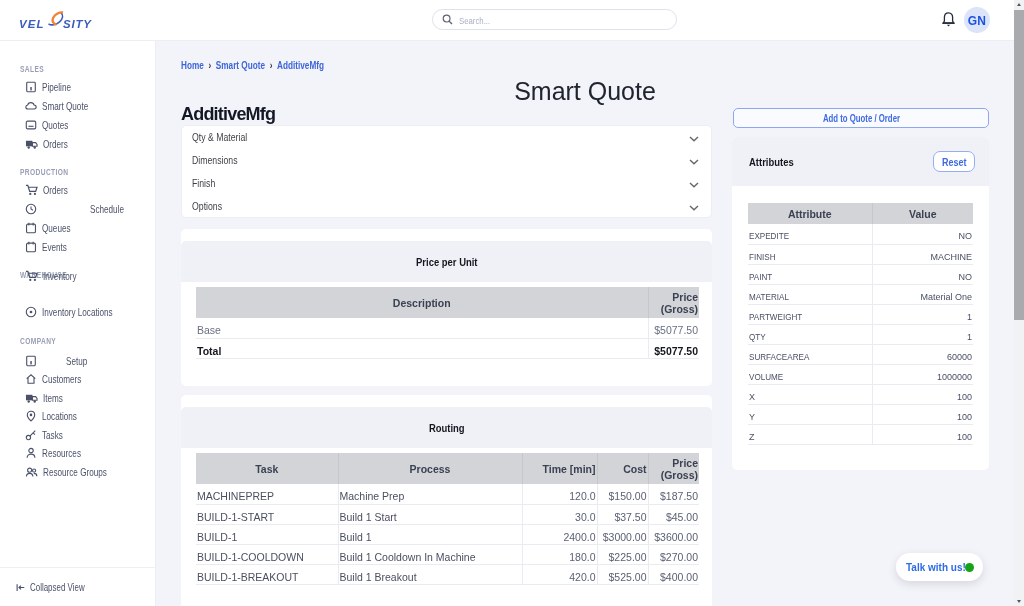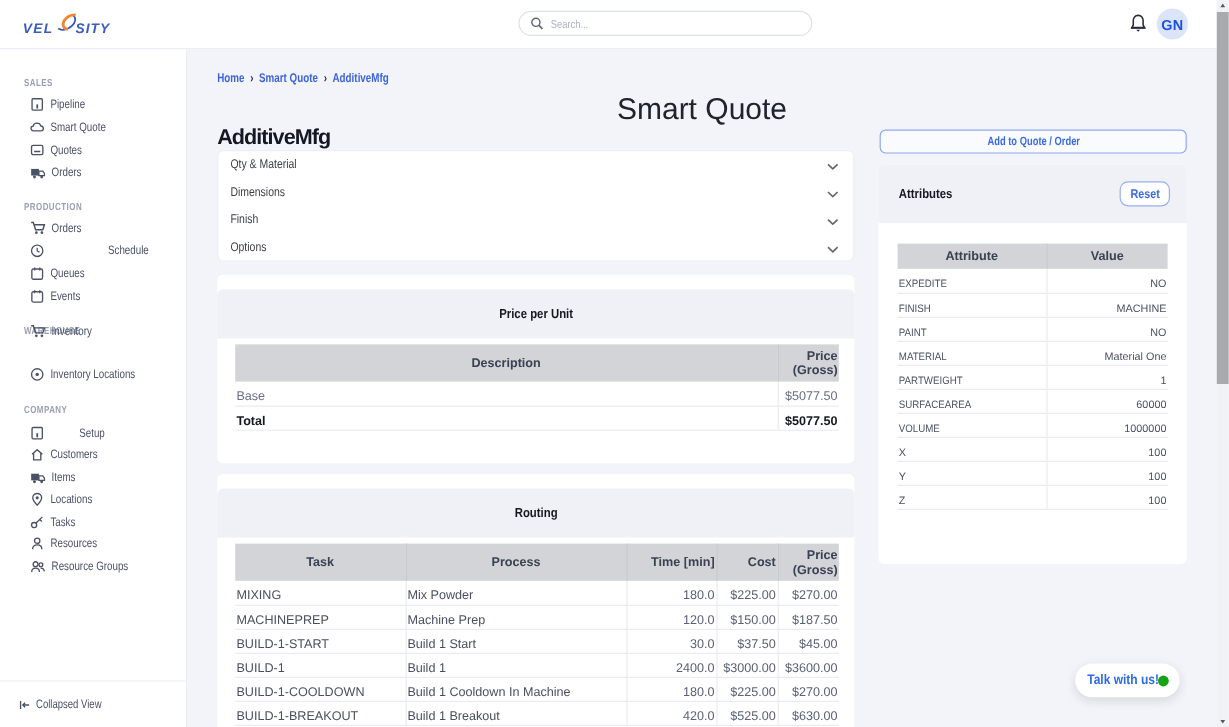--- a/index.html
+++ b/index.html
@@ -325,27 +325,20 @@
       </colgroup>
     <tbody>
         <tr>
           <th>Task</th>
           <th>Process</th>
           <th class="rt">Time [min]</th>
           <th class="rt">Cost</th>
           <th class="rt">Price (Gross)</th>
         </tr>
     <tr>
-          <td>MIXING</td>
-          <td>Mix Powder</td>
-          <td class="rt">180.0</td>
-          <td class="rt">$225.00</td>
-          <td class="rt">$270.00</td>
-        </tr>
-    <tr>
           <td>MACHINEPREP</td>
           <td>Machine Prep</td>
           <td class="rt">120.0</td>
           <td class="rt">$150.00</td>
           <td class="rt">$187.50</td>
         </tr>
     <tr>
           <td>BUILD-1-START</td>
           <td>Build 1 Start</td>
           <td class="rt">30.0</td>
@@ -364,21 +357,21 @@
           <td>Build 1 Cooldown In Machine</td>
           <td class="rt">180.0</td>
           <td class="rt">$225.00</td>
           <td class="rt">$270.00</td>
         </tr>
     <tr>
           <td>BUILD-1-BREAKOUT</td>
           <td>Build 1 Breakout</td>
           <td class="rt">420.0</td>
           <td class="rt">$525.00</td>
-          <td class="rt">$630.00</td>
+          <td class="rt">$400.00</td>
         </tr>
   </tbody>
     </table>
 </div>
 
 <div id="addbtn" class="abs"><span style="display:inline-block;transform:scaleX(0.78);transform-origin:50% 50%;">Add to Quote / Order</span></div>
 
 <div id="attr-card" class="abs card">
   <div class="hd2">
       <span class="t">Attributes</span>
@@ -408,20 +401,24 @@
         </tr>
     <tr>
           <td><span class="nm">MATERIAL</span></td>
           <td class="rt">Material One</td>
         </tr>
     <tr>
           <td><span class="nm">PARTWEIGHT</span></td>
           <td class="rt">1</td>
         </tr>
     <tr>
+          <td><span class="nm">QTY</span></td>
+          <td class="rt">1</td>
+        </tr>
+    <tr>
           <td><span class="nm">SURFACEAREA</span></td>
           <td class="rt">60000</td>
         </tr>
     <tr>
           <td><span class="nm">VOLUME</span></td>
           <td class="rt">1000000</td>
         </tr>
     <tr>
           <td>X</td>
           <td class="rt">100</td>

